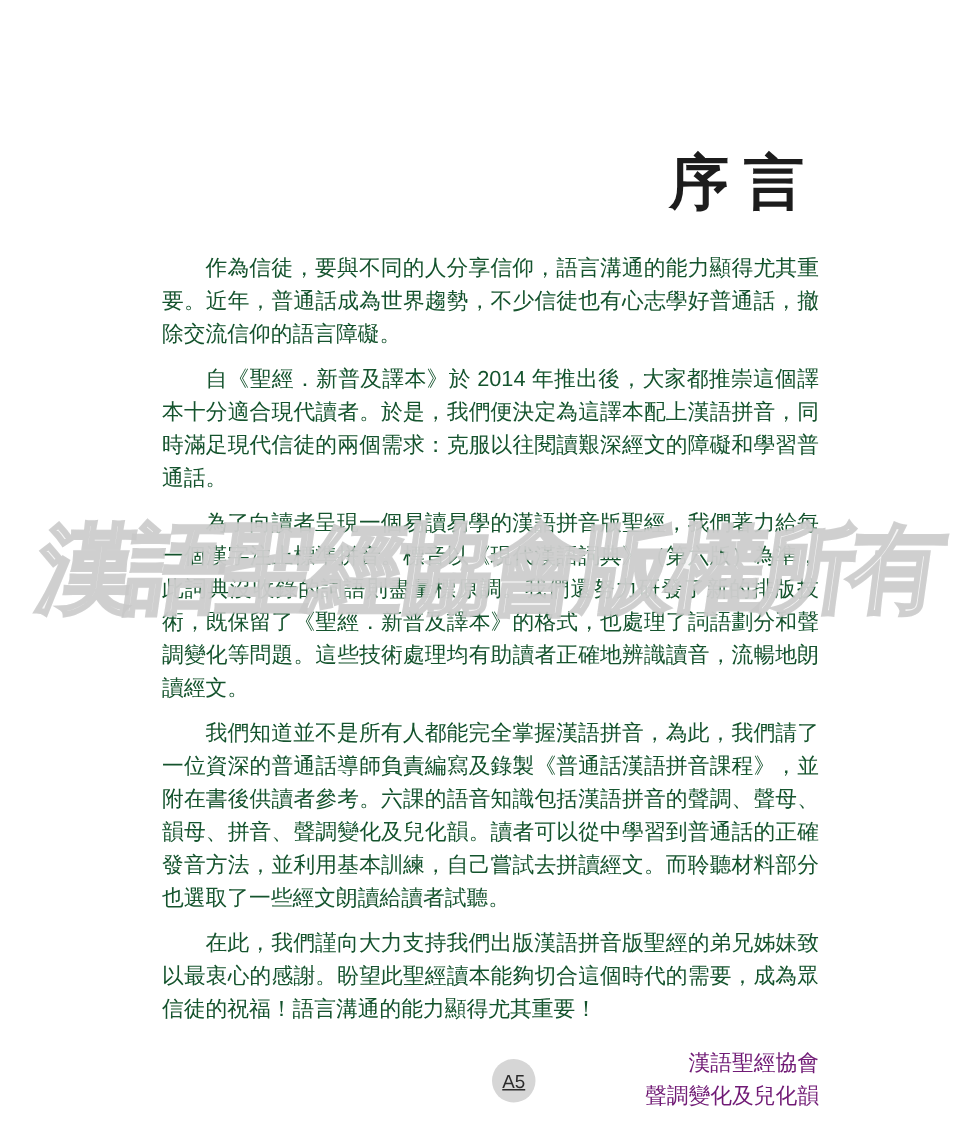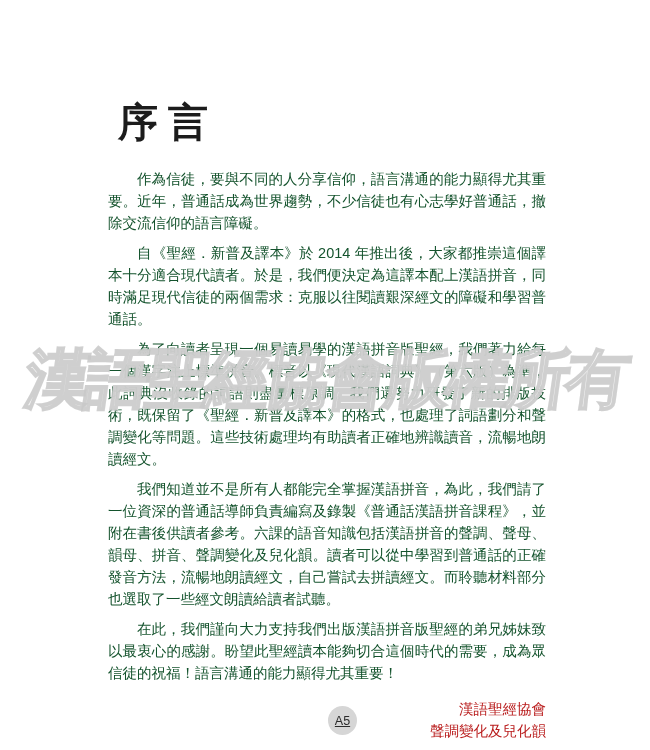--- a/index.html
+++ b/index.html
@@ -22,42 +22,42 @@
   .content {
     position: absolute;
     left: 108px;
     top: 0;
     width: 438px;
     padding-top: 100px;
     box-sizing: content-box;
   }
   .doc-title {
     margin: 0 0 24px 0;
-    text-align: left;
+    text-align: right;
     font-size: 40px;
     line-height: 1.1;
     font-weight: bold;
     color: #1c1c1c;
     letter-spacing: 10px;
     text-indent: 10px;
   }
   .para {
     margin: 0 0 8px 0;
     font-size: 14.5px;
     line-height: 22px;
     color: #14532d;
     text-align: justify;
     text-indent: 2em;
   }
   .signature {
     margin-top: 14px;
     text-align: right;
     font-size: 14.5px;
     line-height: 22px;
-    color: #b91c1c;
+    color: #701a75;
   }
   .watermark {
     position: absolute;
     left: 26px;
     top: 336px;
     width: 600px;
     font-size: 64px;
     font-weight: bold;
     white-space: nowrap;
     letter-spacing: -4px;
@@ -93,21 +93,21 @@
 
   <div class="content">
     <h1 class="doc-title">序言</h1>
 
     <p class="para">作為信徒，要與不同的人分享信仰，語言溝通的能力顯得尤其重要。近年，普通話成為世界趨勢，不少信徒也有心志學好普通話，撤除交流信仰的語言障礙。</p>
 
     <p class="para">自《聖經．新普及譯本》於 2014 年推出後，大家都推崇這個譯本十分適合現代讀者。於是，我們便決定為這譯本配上漢語拼音，同時滿足現代信徒的兩個需求：克服以往閱讀艱深經文的障礙和學習普通話。</p>
 
     <p class="para">為了向讀者呈現一個易讀易學的漢語拼音版聖經，我們著力給每一個漢字注上標準拼音。標音以《現代漢語詞典》（第六版）為準，此詞典沒收錄的詞語則盡量標原調。我們還努力研發了新的排版技術，既保留了《聖經．新普及譯本》的格式，也處理了詞語劃分和聲調變化等問題。這些技術處理均有助讀者正確地辨識讀音，流暢地朗讀經文。</p>
 
-    <p class="para">我們知道並不是所有人都能完全掌握漢語拼音，為此，我們請了一位資深的普通話導師負責編寫及錄製《普通話漢語拼音課程》，並附在書後供讀者參考。六課的語音知識包括漢語拼音的聲調、聲母、韻母、拼音、聲調變化及兒化韻。讀者可以從中學習到普通話的正確發音方法，流暢地朗讀經文，自己嘗試去拼讀經文。而聆聽材料部分也選取了一些經文朗讀給讀者試聽。</p>
+    <p class="para">我們知道並不是所有人都能完全掌握漢語拼音，為此，我們請了一位資深的普通話導師負責編寫及錄製《普通話漢語拼音課程》，並附在書後供讀者參考。六課的語音知識包括漢語拼音的聲調、聲母、韻母、拼音、聲調變化及兒化韻。讀者可以從中學習到普通話的正確發音方法，並利用基本訓練，自己嘗試去拼讀經文。而聆聽材料部分也選取了一些經文朗讀給讀者試聽。</p>
 
     <p class="para">在此，我們謹向大力支持我們出版漢語拼音版聖經的弟兄姊妹致以最衷心的感謝。盼望此聖經讀本能夠切合這個時代的需要，成為眾信徒的祝福！語言溝通的能力顯得尤其重要！</p>
 
     <div class="signature">
       <div>漢語聖經協會</div>
       <div>聲調變化及兒化韻</div>
     </div>
   </div>
 
   <div class="watermark">漢語聖經協會版權所有</div>

